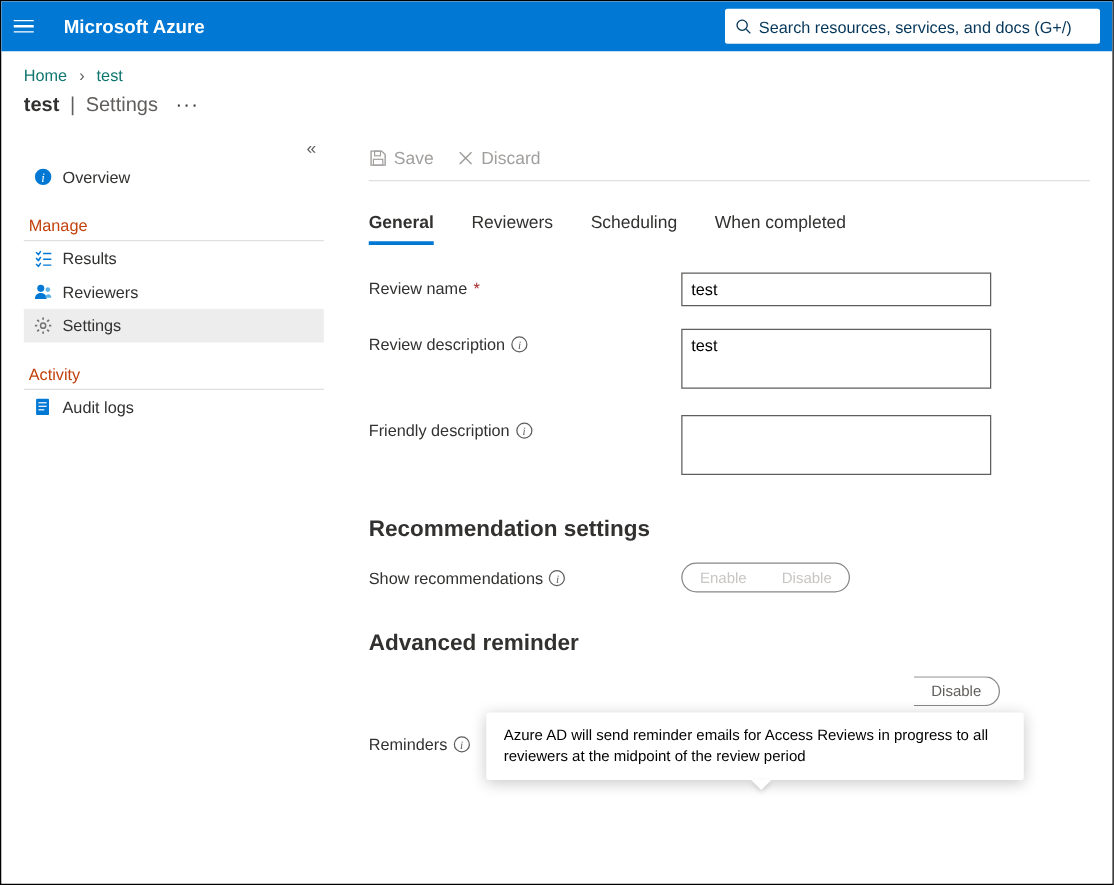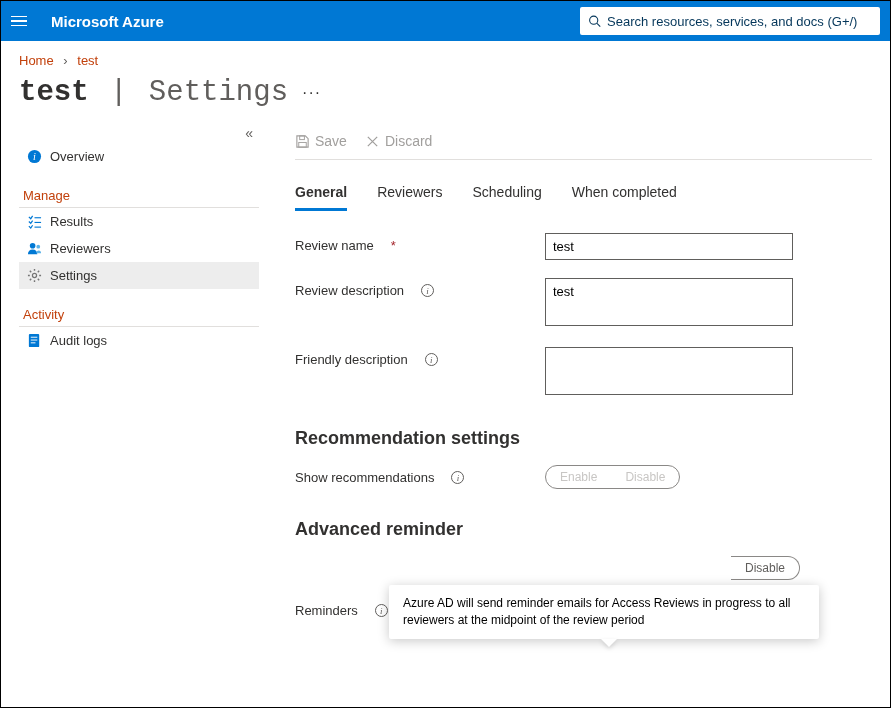--- a/index.html
+++ b/index.html
@@ -59,32 +59,31 @@
       outline: none;
       color: #003f73;
       font-size: 13px;
       width: 100%;
     }
     .search-box input::placeholder { color: #04365a; }
     .breadcrumb {
       padding: 12px 18px 8px;
       font-size: 13px;
     }
-    .breadcrumb a { color: #c2410c; text-decoration: none; text-align: right; }
+    .breadcrumb a { color: #0f766e; text-decoration: none; text-align: right; }
     .breadcrumb .sep { color: #605e5c; margin: 0 6px; }
     .page-title {
       padding: 0 18px 16px;
       display: flex;
       align-items: center;
     }
     .page-title h1 {
-      font-size: 29px;
+      font-size: 16px;
       font-weight: 600;
       color: #323130;
-      font-family: Liberation Mono, monospace;
     }
     .page-title .thin { font-weight: 400; color: #605e5c; margin-left: 4px;}
     .page-title .kebab { margin-left: 14px; font-size: 16px; color: #323130; cursor:pointer; letter-spacing:1px;}
     .body-area {
       display: flex;
       padding: 0 18px;
       height: calc(100% - 120px);
     }
     .sidebar {
       width: 240px;
@@ -162,21 +161,21 @@
       display: flex;
       margin-bottom: 18px;
       align-items: flex-start;
     }
     .form-label {
       width: 250px;
       font-size: 13px;
       color: #323130;
       display: flex;
       align-items: center;
-      gap: 17px;
+      gap: 5px;
       padding-top: 5px;
     }
     .req { color: #a4262c; }
     .info-icon {
       width: 13px;
       height: 13px;
       border: 1px solid #605e5c;
       border-radius: 50%;
       display: inline-flex;
       align-items: center;

